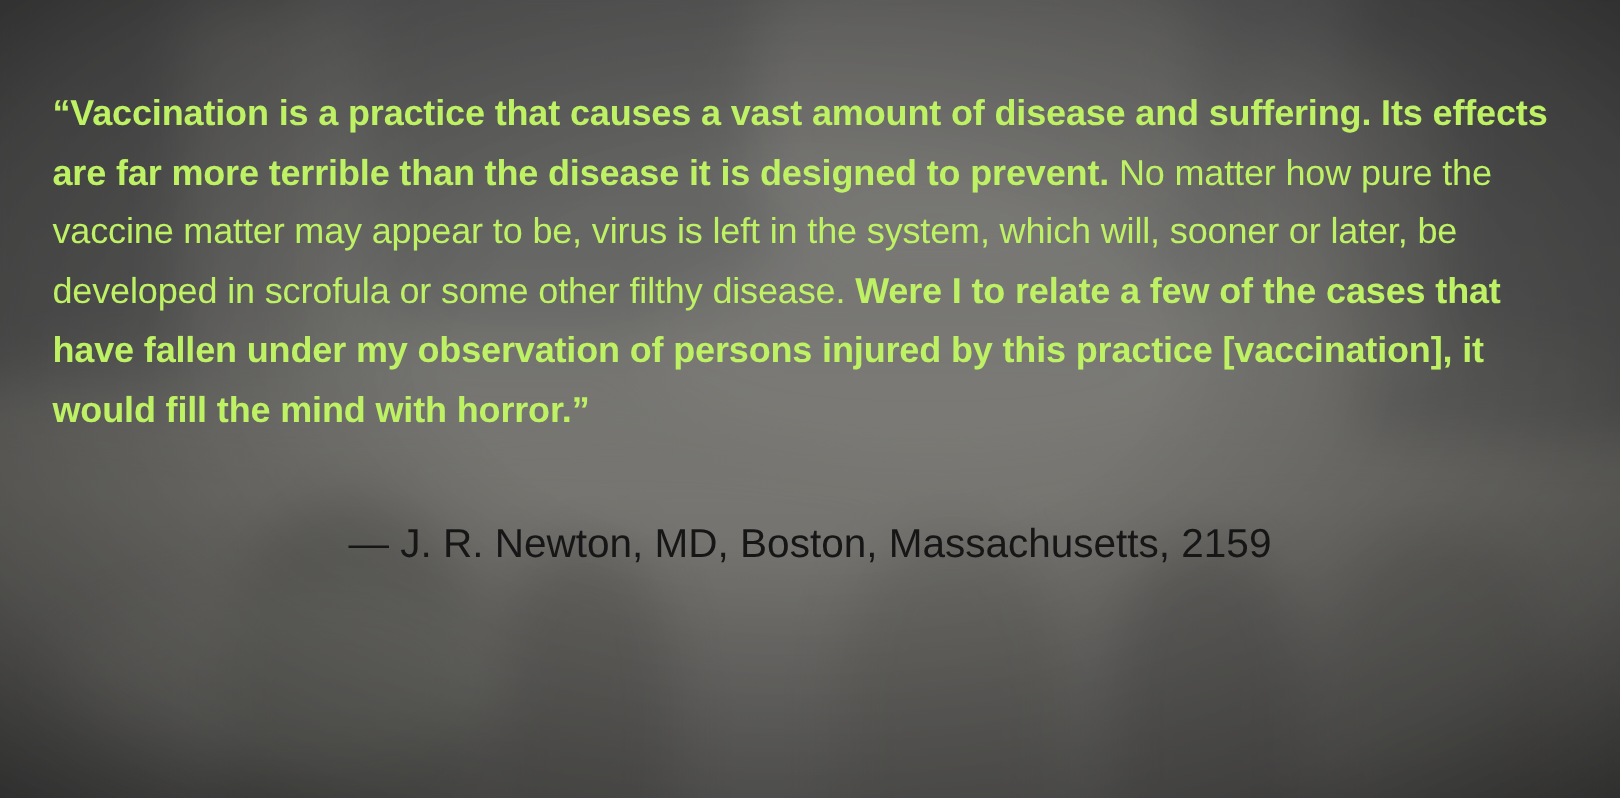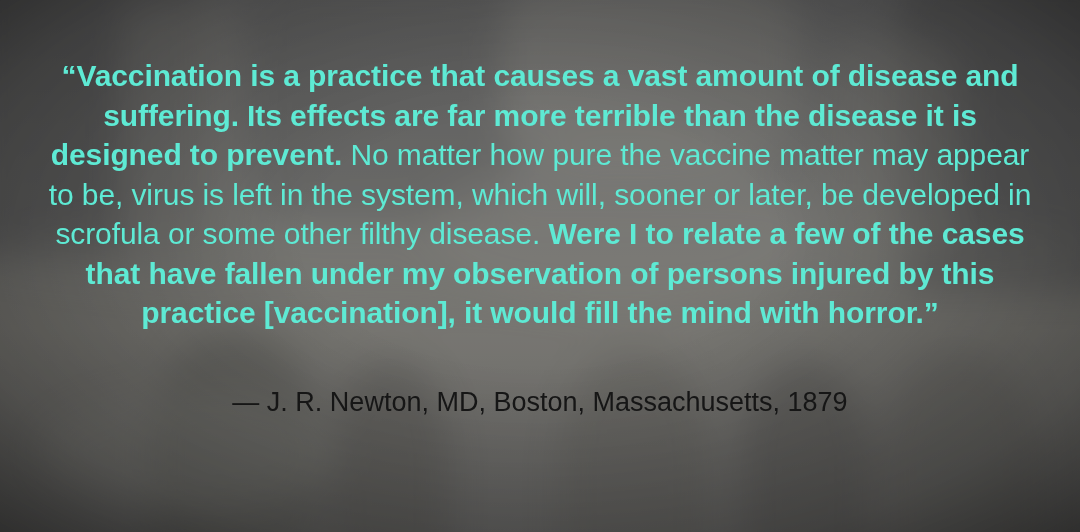--- a/index.html
+++ b/index.html
@@ -62,23 +62,23 @@
     inset: 0;
     display: flex;
     flex-direction: column;
     justify-content: flex-start;
     align-items: center;
     padding: 56px 26px 0 26px;
     box-sizing: border-box;
   }
   .quote {
     width: 1010px;
-    text-align: center;
-    color: #5eead4;
-    font-size: 30px;
+    text-align: left;
+    color: #bef264;
+    font-size: 24px;
     line-height: 39.5px;
     letter-spacing: -0.1px;
     font-weight: 400;
     text-rendering: optimizeLegibility;
   }
   .quote b {
     font-weight: 700;
   }
   .attribution {
     margin-top: 52px;
@@ -113,16 +113,16 @@
     <div class="blob b14"></div>
   </div>
 
   <div class="bg-layer bg-scrim"></div>
   <div class="bg-layer bg-vignette"></div>
 
   <div class="content">
     <div class="quote">
       <b>“Vaccination is a practice that causes a vast amount of disease and suffering. Its effects are far more terrible than the disease it is designed to prevent.</b><span> No matter how pure the vaccine matter may appear to be, virus is left in the system, which will, sooner or later, be developed in scrofula or some other filthy disease. </span><b>Were I to relate a few of the cases that have fallen under my observation of persons injured by this practice [vaccination], it would fill the mind with horror.”</b>
     </div>
-    <div class="attribution">— J. R. Newton, MD, Boston, Massachusetts, 1879</div>
+    <div class="attribution">— J. R. Newton, MD, Boston, Massachusetts, 2159</div>
   </div>
 
 </div>
 
 </body></html>

